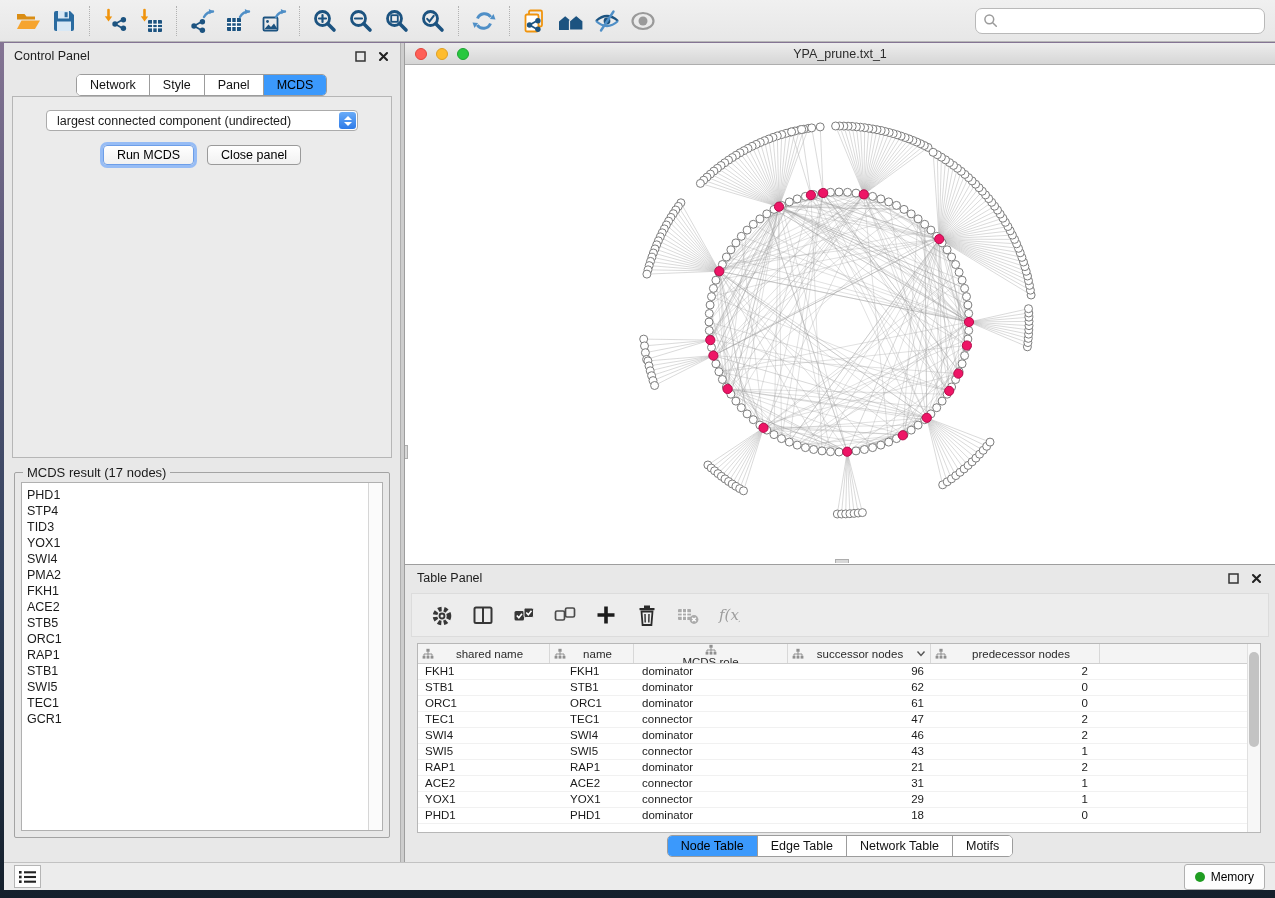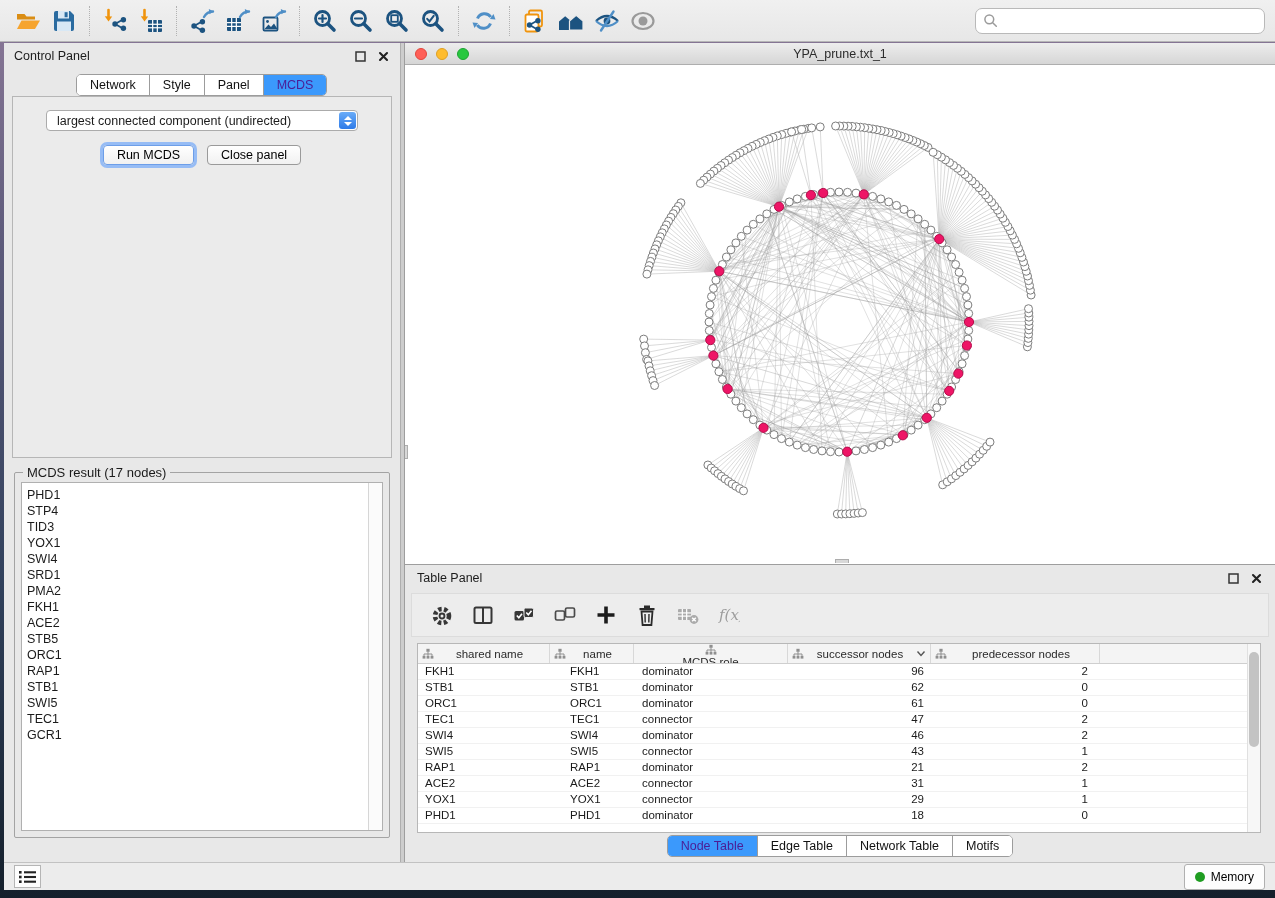--- a/index.html
+++ b/index.html
@@ -28,21 +28,21 @@
     background:#e8e8e8; border-right:1px solid #aeaeae; }
   .panel-header { height:26px; display:flex; align-items:center; padding:0 10px;gap:44px; }
   .panel-title { font-size:12.5px; color:#1c1c1c; }
   .win-btns { margin-left:auto; display:flex; align-items:center; gap:9px; }
   .win-btn { width:14px; height:14px; display:flex; align-items:center; justify-content:center; cursor:pointer; background:none; border:none; }
   .cp-tabs { position:absolute; left:72px; top:31px; display:flex; background:#fff;
     border:1px solid #9c9c9c; border-radius:5px; overflow:hidden; }
   .cp-tab, .tp-tab { padding:3px 13px; font-size:12.5px; background:#fff; color:#111;
     border-right:1px solid #9c9c9c; cursor:pointer; white-space:nowrap; }
   .cp-tab:last-child, .tp-tab:last-child { border-right:none; }
-  .cp-tab.active, .tp-tab.active { background:#3b99fc; color:#4c1d95; }
+  .cp-tab.active, .tp-tab.active { background:#3b99fc; color:#000000; }
   .cp-inner { position:absolute; left:8px; right:8px; top:53px; height:362px;
     background:#ebebeb; border:1px solid #b6b6b6; }
   .opt-label { text-align:center; margin-top:18px; font-size:13px; }
   .dropdown { width:312px; height:21px; margin:13px auto 0; background:#fff;
     border:1px solid #ababab; border-radius:4px; display:flex; align-items:center;
     padding-left:10px; cursor:pointer; position:relative; }
   .dropdown-value { font-size:12.5px; }
   .dropdown-stepper { position:absolute; right:1px; top:1px; bottom:1px; width:17px;
     background:linear-gradient(#6aacf8,#2d7ae8); border-radius:3px; display:flex;
     flex-direction:column; align-items:center; justify-content:center; gap:2px; }
@@ -335,21 +335,20 @@
     </div>
     <fieldset class="result-group">
       <legend>MCDS result (17 nodes)</legend>
       <div class="result-list-wrap">
         <div class="result-list" id="mcds-list">
             <div class="result-item">PHD1</div>
             <div class="result-item">STP4</div>
             <div class="result-item">TID3</div>
             <div class="result-item">YOX1</div>
             <div class="result-item">SWI4</div>
-            <div class="result-item">SRD1</div>
             <div class="result-item">PMA2</div>
             <div class="result-item">FKH1</div>
             <div class="result-item">ACE2</div>
             <div class="result-item">STB5</div>
             <div class="result-item">ORC1</div>
             <div class="result-item">RAP1</div>
             <div class="result-item">STB1</div>
             <div class="result-item">SWI5</div>
             <div class="result-item">TEC1</div>
             <div class="result-item">GCR1</div>

